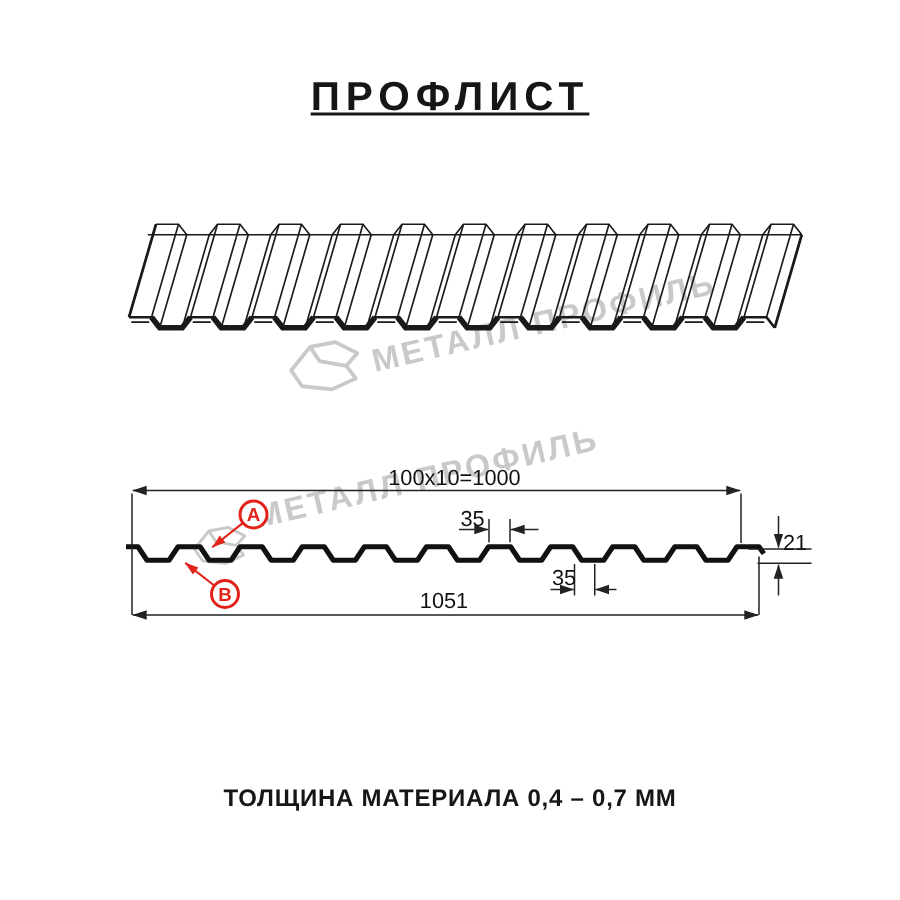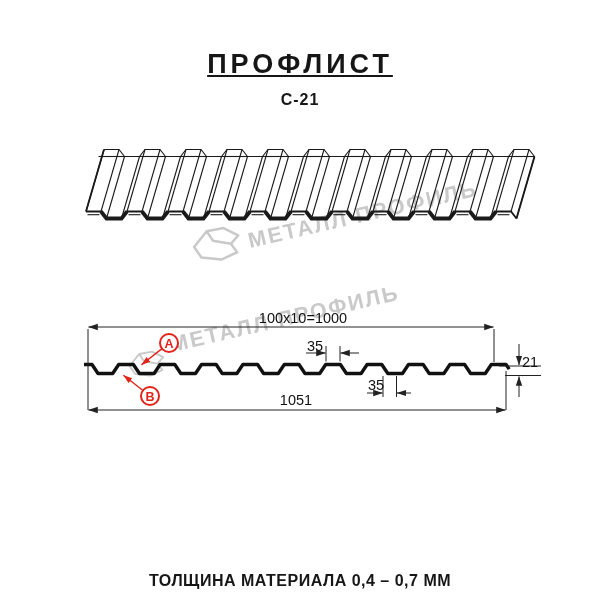--- a/index.html
+++ b/index.html
@@ -4,21 +4,21 @@
 <style>
   :root { --ink:#1a1a1a; --red:#e2231a; --wm:#c9c9c9; }
   html,body{margin:0;padding:0;background:#fff;}
   .page{position:relative;width:600px;height:600px;background:#fff;overflow:hidden;
         font-family:"Liberation Sans","DejaVu Sans",sans-serif;}
   .title{position:absolute;top:49px;left:0;width:600px;text-align:center;
          font-size:27px;font-weight:800;letter-spacing:4px;color:#161616;text-decoration:underline;}
   .subtitle{position:absolute;top:91px;left:0;width:600px;text-align:center;
          font-size:16px;font-weight:700;letter-spacing:1px;color:#161616;}
   .footer{position:absolute;top:524px;left:0;width:600px;text-align:center;
-         font-size:16px;font-weight:700;letter-spacing:0.5px;color:#161616;margin-top:48px;}
+         font-size:16px;font-weight:700;letter-spacing:0.5px;color:#161616;}
   svg{position:absolute;left:0;top:0;}
   .dim{stroke:#222;stroke-width:1;fill:none;}
   .dtxt{font-size:14.5px;fill:#111;font-family:"Liberation Sans","DejaVu Sans",sans-serif;}
   .mid{text-anchor:middle;}
   .thin{stroke:var(--ink);stroke-width:1.1;fill:none;}
   .med{stroke:var(--ink);stroke-width:1.8;fill:none;}
   .thick{stroke:var(--ink);stroke-width:3.8;fill:none;}
   .prof{stroke:#111;stroke-width:3.4;fill:none;stroke-linejoin:round;}
   .wmline{fill:none;stroke:var(--wm);stroke-width:2.4;stroke-linejoin:round;}
   .wmtext{font-size:21.5px;font-weight:700;letter-spacing:2px;fill:var(--wm);
@@ -27,21 +27,20 @@
   .redcirc{stroke:var(--red);stroke-width:2;fill:#fff;}
   .redtxt{font-size:12.5px;font-weight:700;fill:var(--red);text-anchor:middle;
           font-family:"Liberation Sans","DejaVu Sans",sans-serif;}
 </style>
 </head>
 <body>
 
 <div class="page">
 
   <div class="title">ПРОФЛИСТ</div>
-  <div class="subtitle">С-21</div>
 
   <svg id="gfx" width="600" height="600" viewBox="0 0 600 600">
     <defs>
       <marker id="arr" markerWidth="10" markerHeight="8" refX="9.3" refY="4" orient="auto-start-reverse" markerUnits="userSpaceOnUse">
         <path d="M0,0.8 L9.6,4 L0,7.2 Z" fill="#222"></path>
       </marker>
       <marker id="arrRed" markerWidth="10" markerHeight="8" refX="8.8" refY="4" orient="auto-start-reverse" markerUnits="userSpaceOnUse">
         <path d="M0,1 L9,4 L0,7 Z" style="fill:var(--red)"></path>
       </marker>
       <clipPath id="clip3d">

